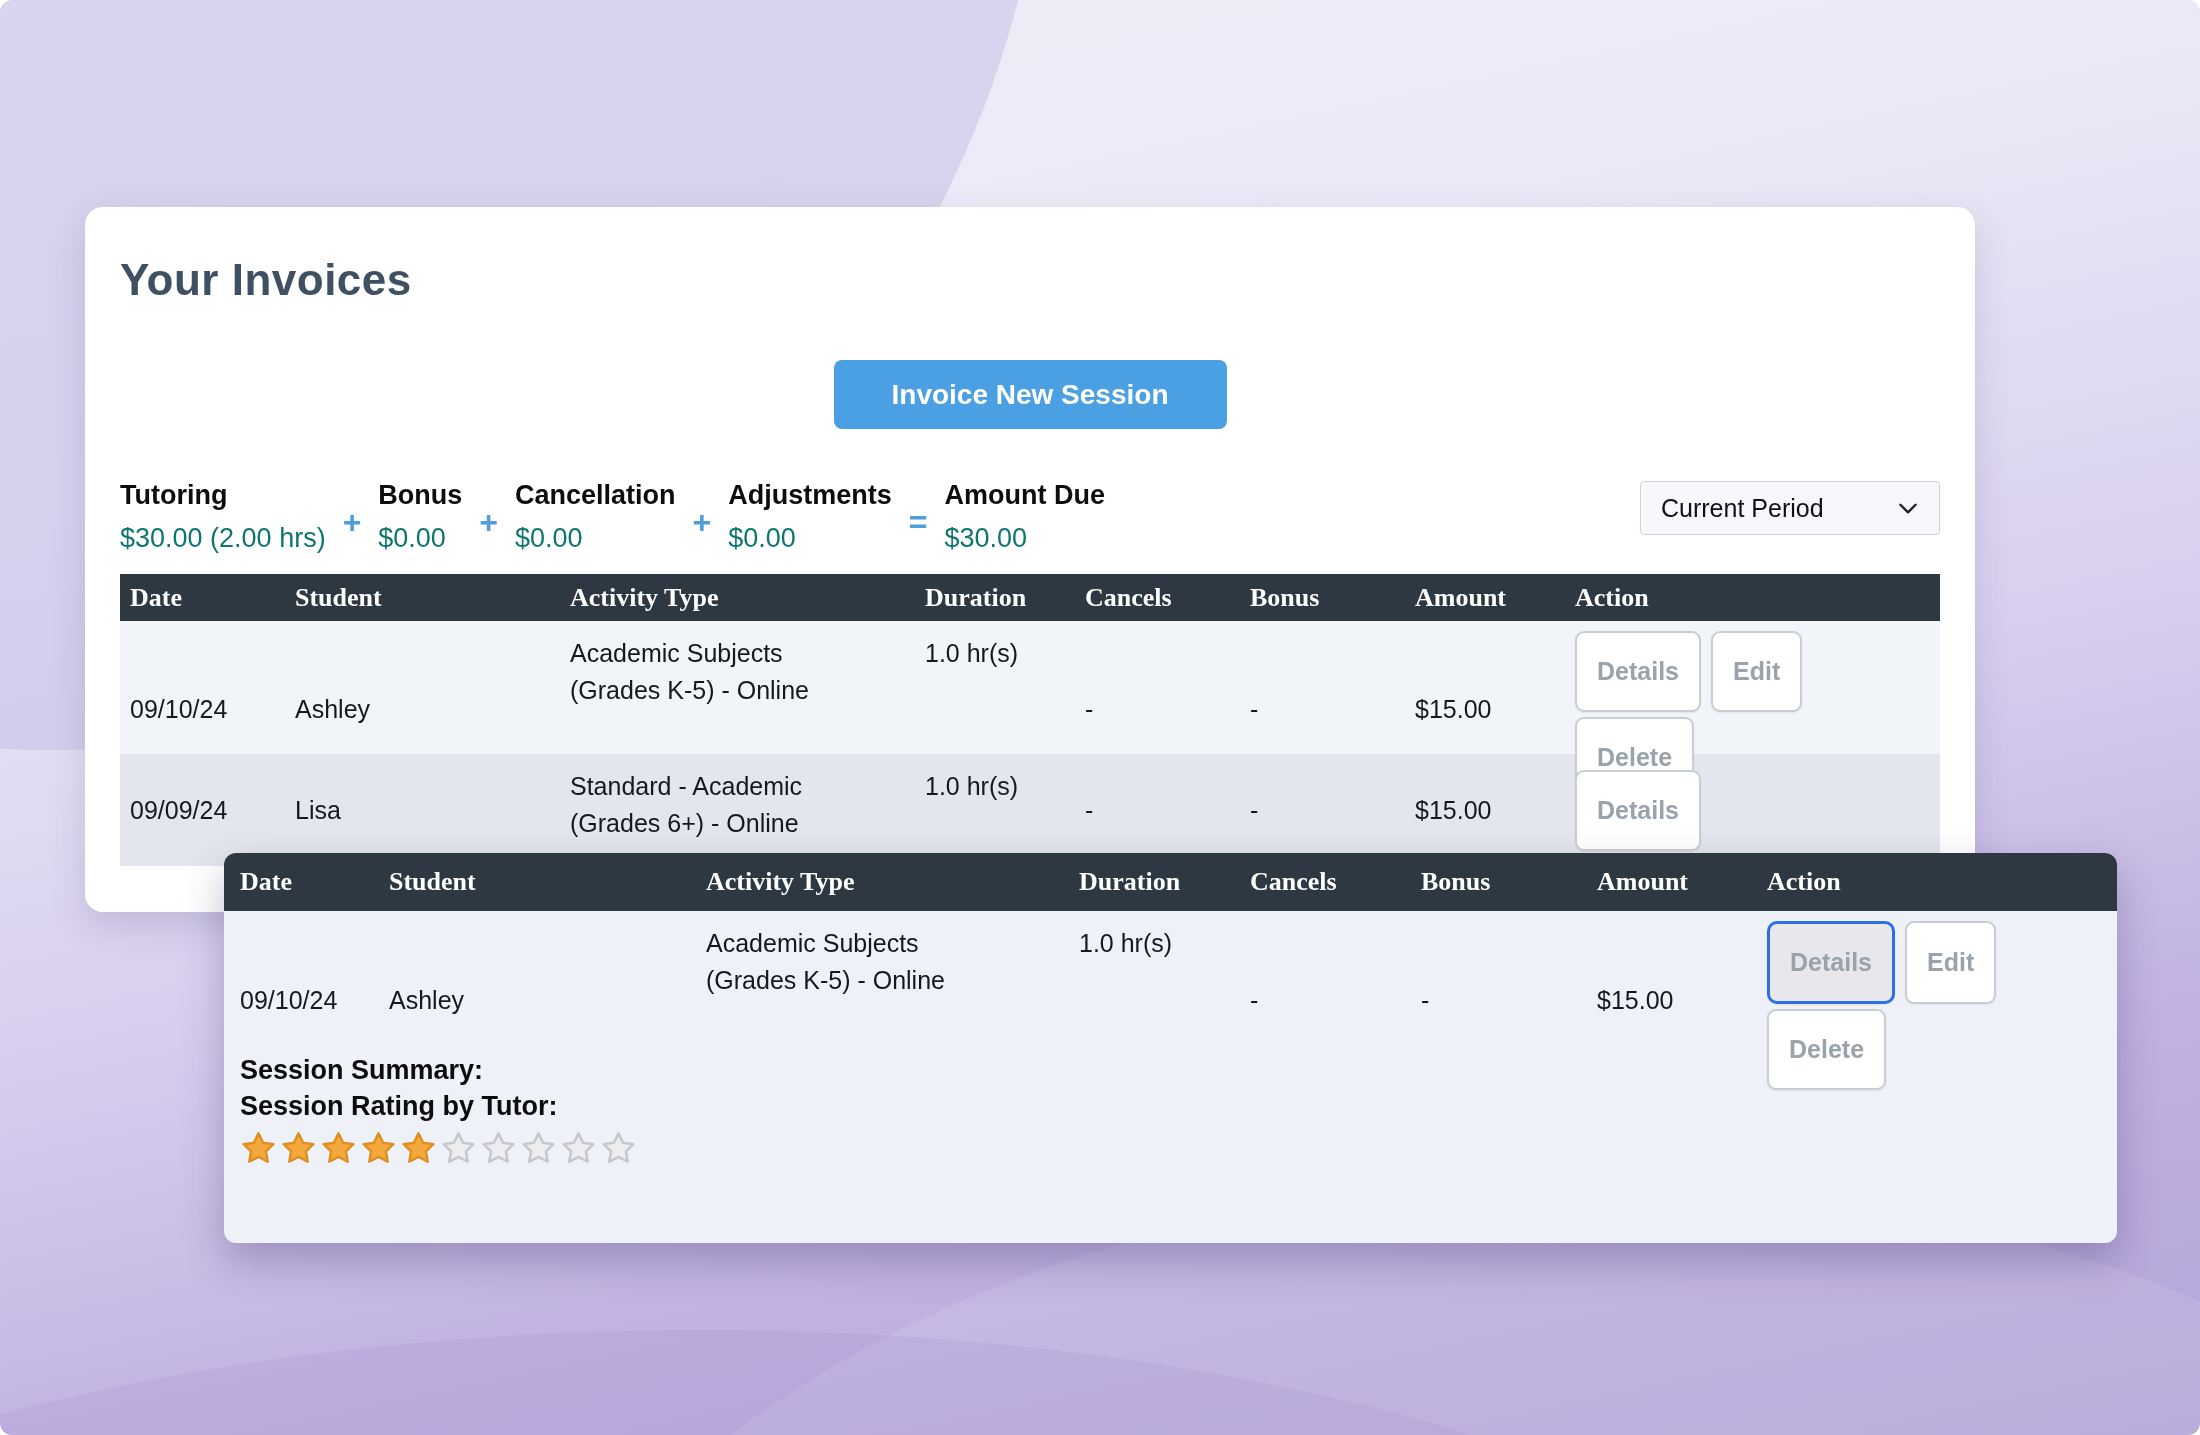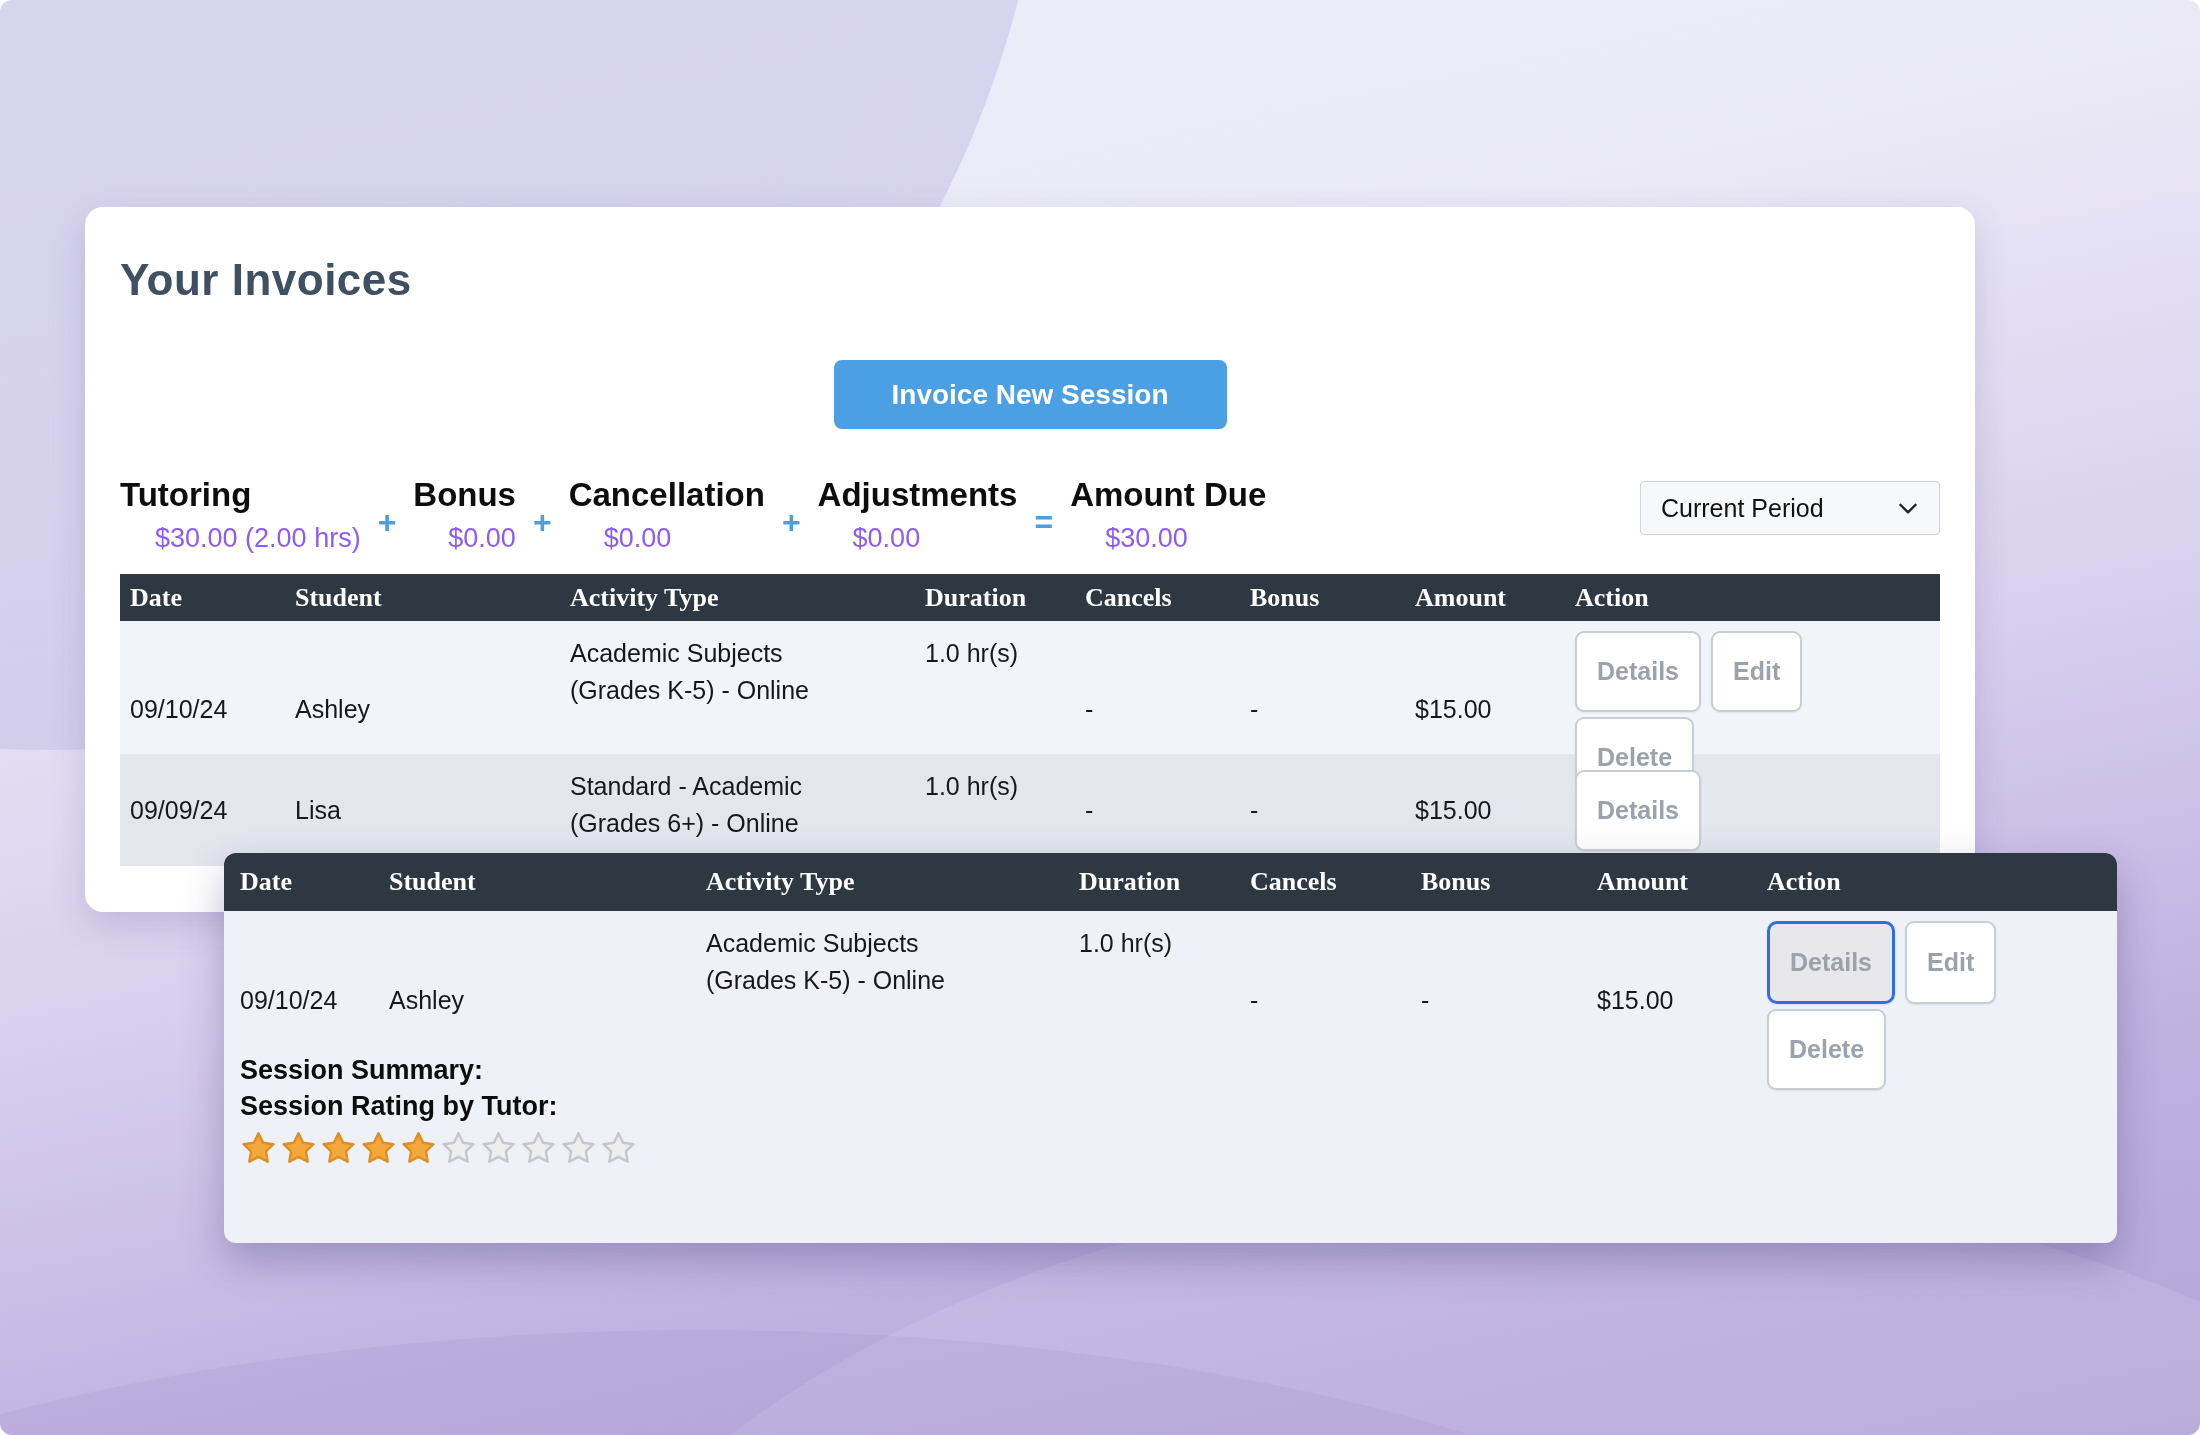--- a/index.html
+++ b/index.html
@@ -46,22 +46,22 @@
   .primary-btn{
     background:#4aa0e2;color:#ffffff;border:none;border-radius:8px;
     font-family:"Liberation Sans",sans-serif;
     font-size:28px;font-weight:bold;padding:0 58px;height:69px;line-height:58px;
     cursor:pointer;
   }
   .summary-row{
     display:flex;align-items:flex-start;margin-top:50px;gap:17px;position:relative;
   }
   .summary-item{display:flex;flex-direction:column;gap:10px;}
-  .summary-label{font-size:33px;font-weight:bold;color:#0d0d0d;line-height:32px;}
-  .summary-value{font-size:27px;color:#8b5cf6;line-height:34px;margin-left:35px;}
+  .summary-label{font-size:27px;font-weight:bold;color:#0d0d0d;line-height:32px;}
+  .summary-value{font-size:27px;color:#0f766e;line-height:34px;}
   .summary-op{
     font-size:32px;font-weight:bold;color:#4f9ddb;line-height:32px;margin-top:27px;
   }
   .period-select{
     position:absolute;right:0;top:2px;width:300px;height:54px;
     background:#f7f8fb;border:1px solid #cfd4dc;border-radius:4px;
     display:flex;align-items:center;justify-content:space-between;
     padding:0 18px 0 20px;box-sizing:border-box;cursor:pointer;
   }
   .period-select .sel-text{font-size:25px;color:#111111;}

